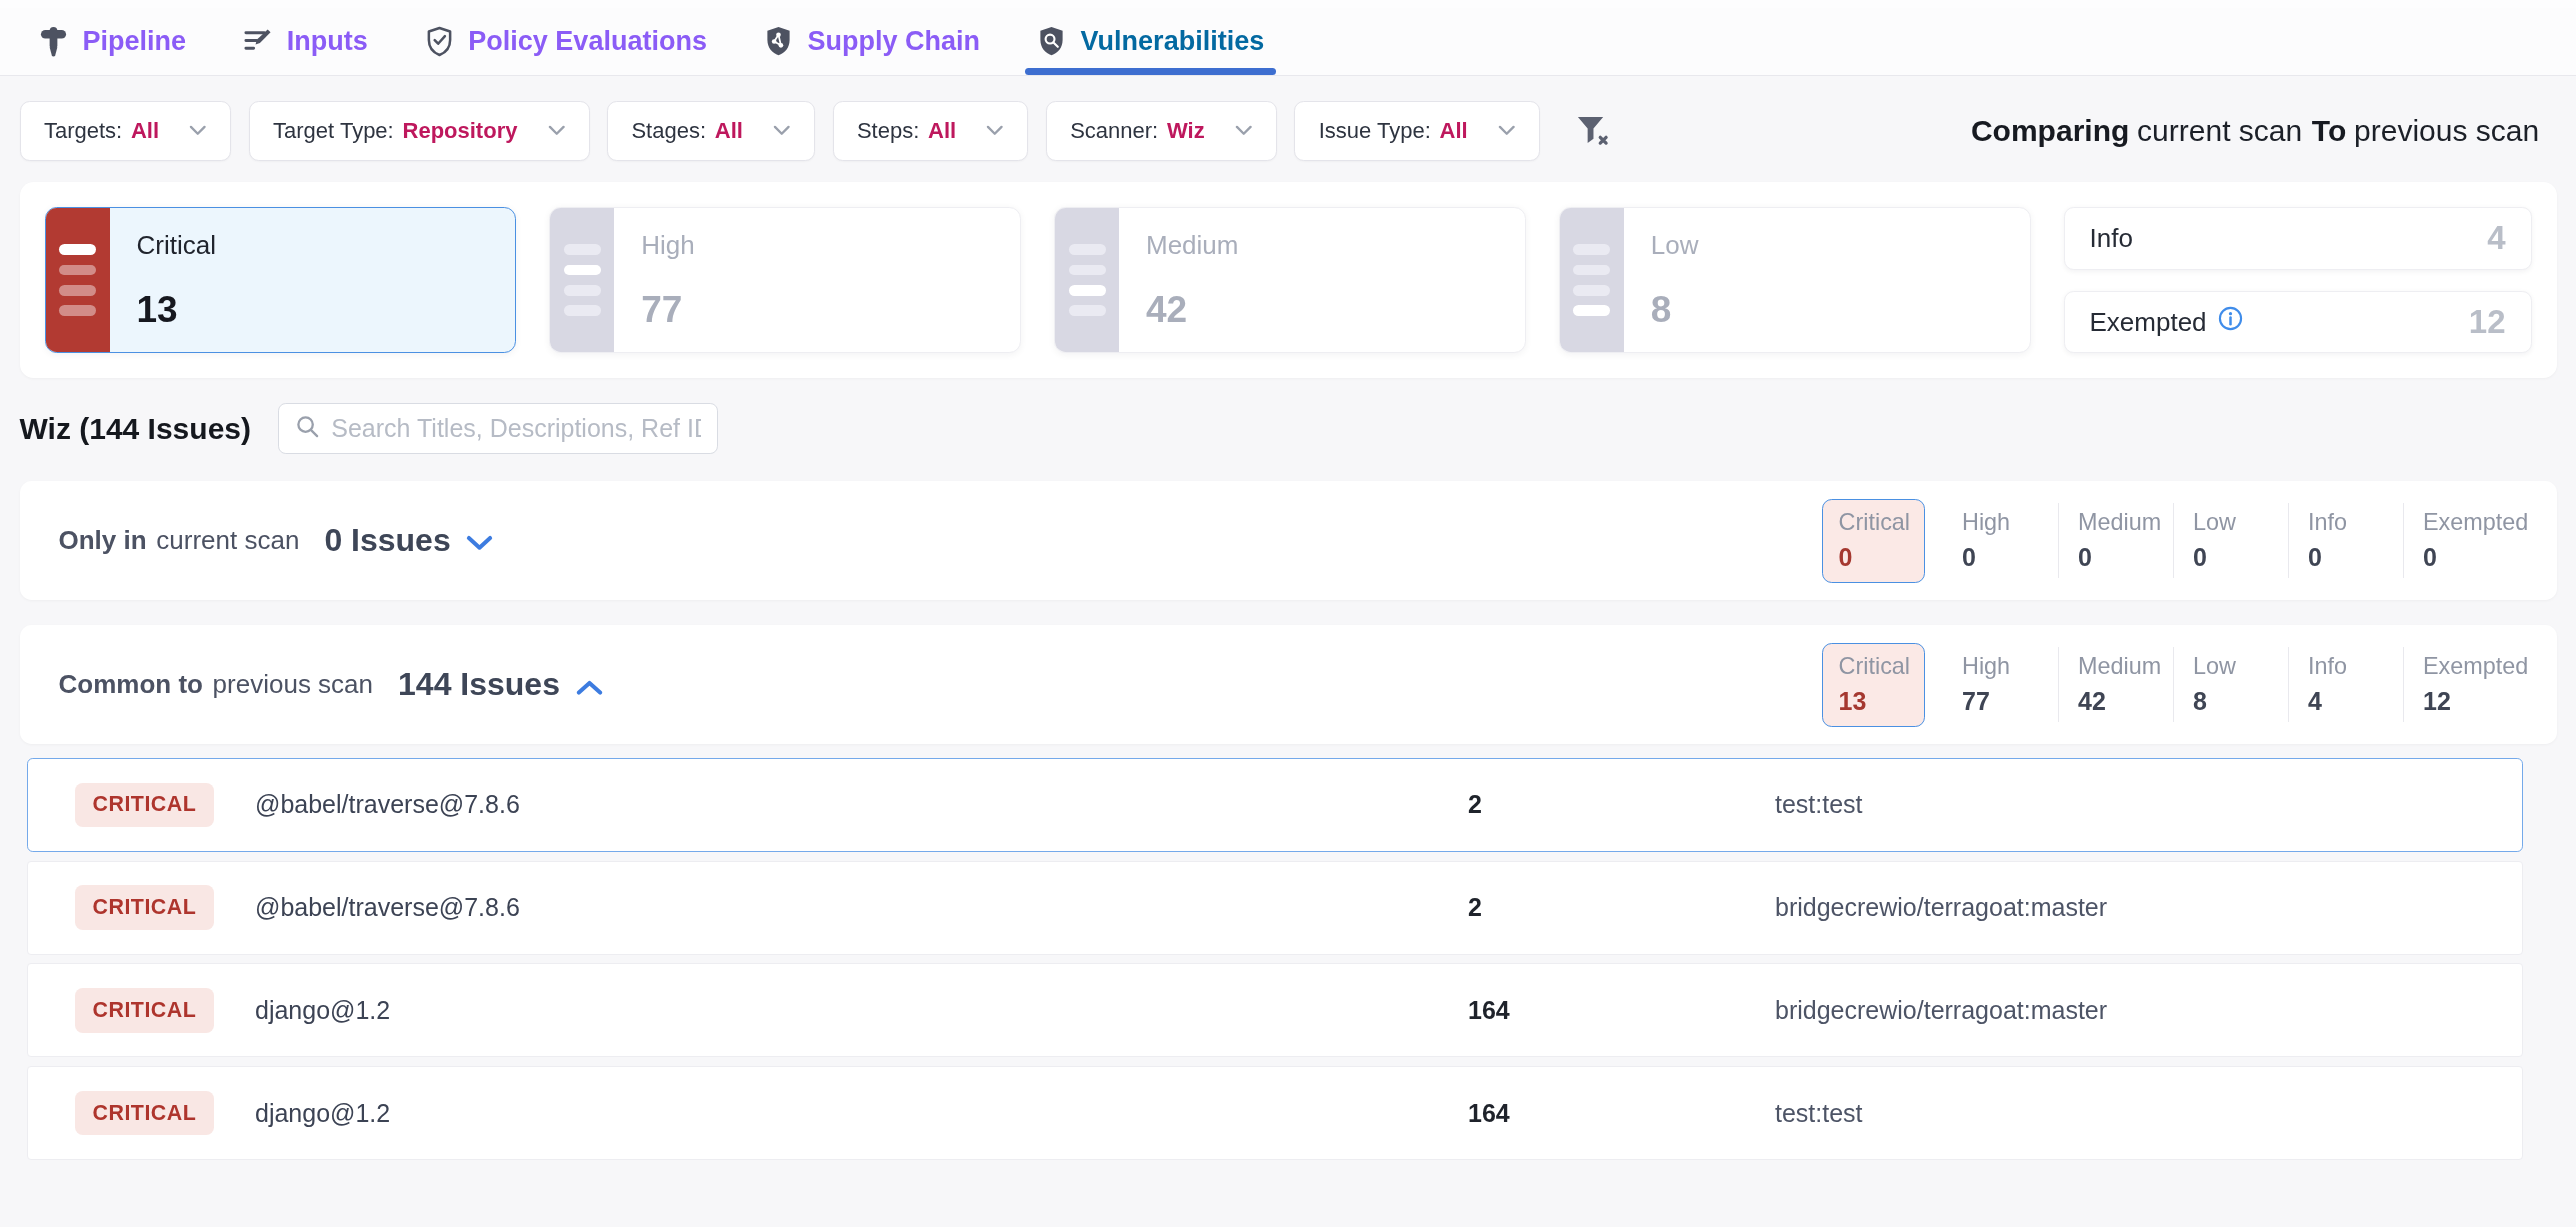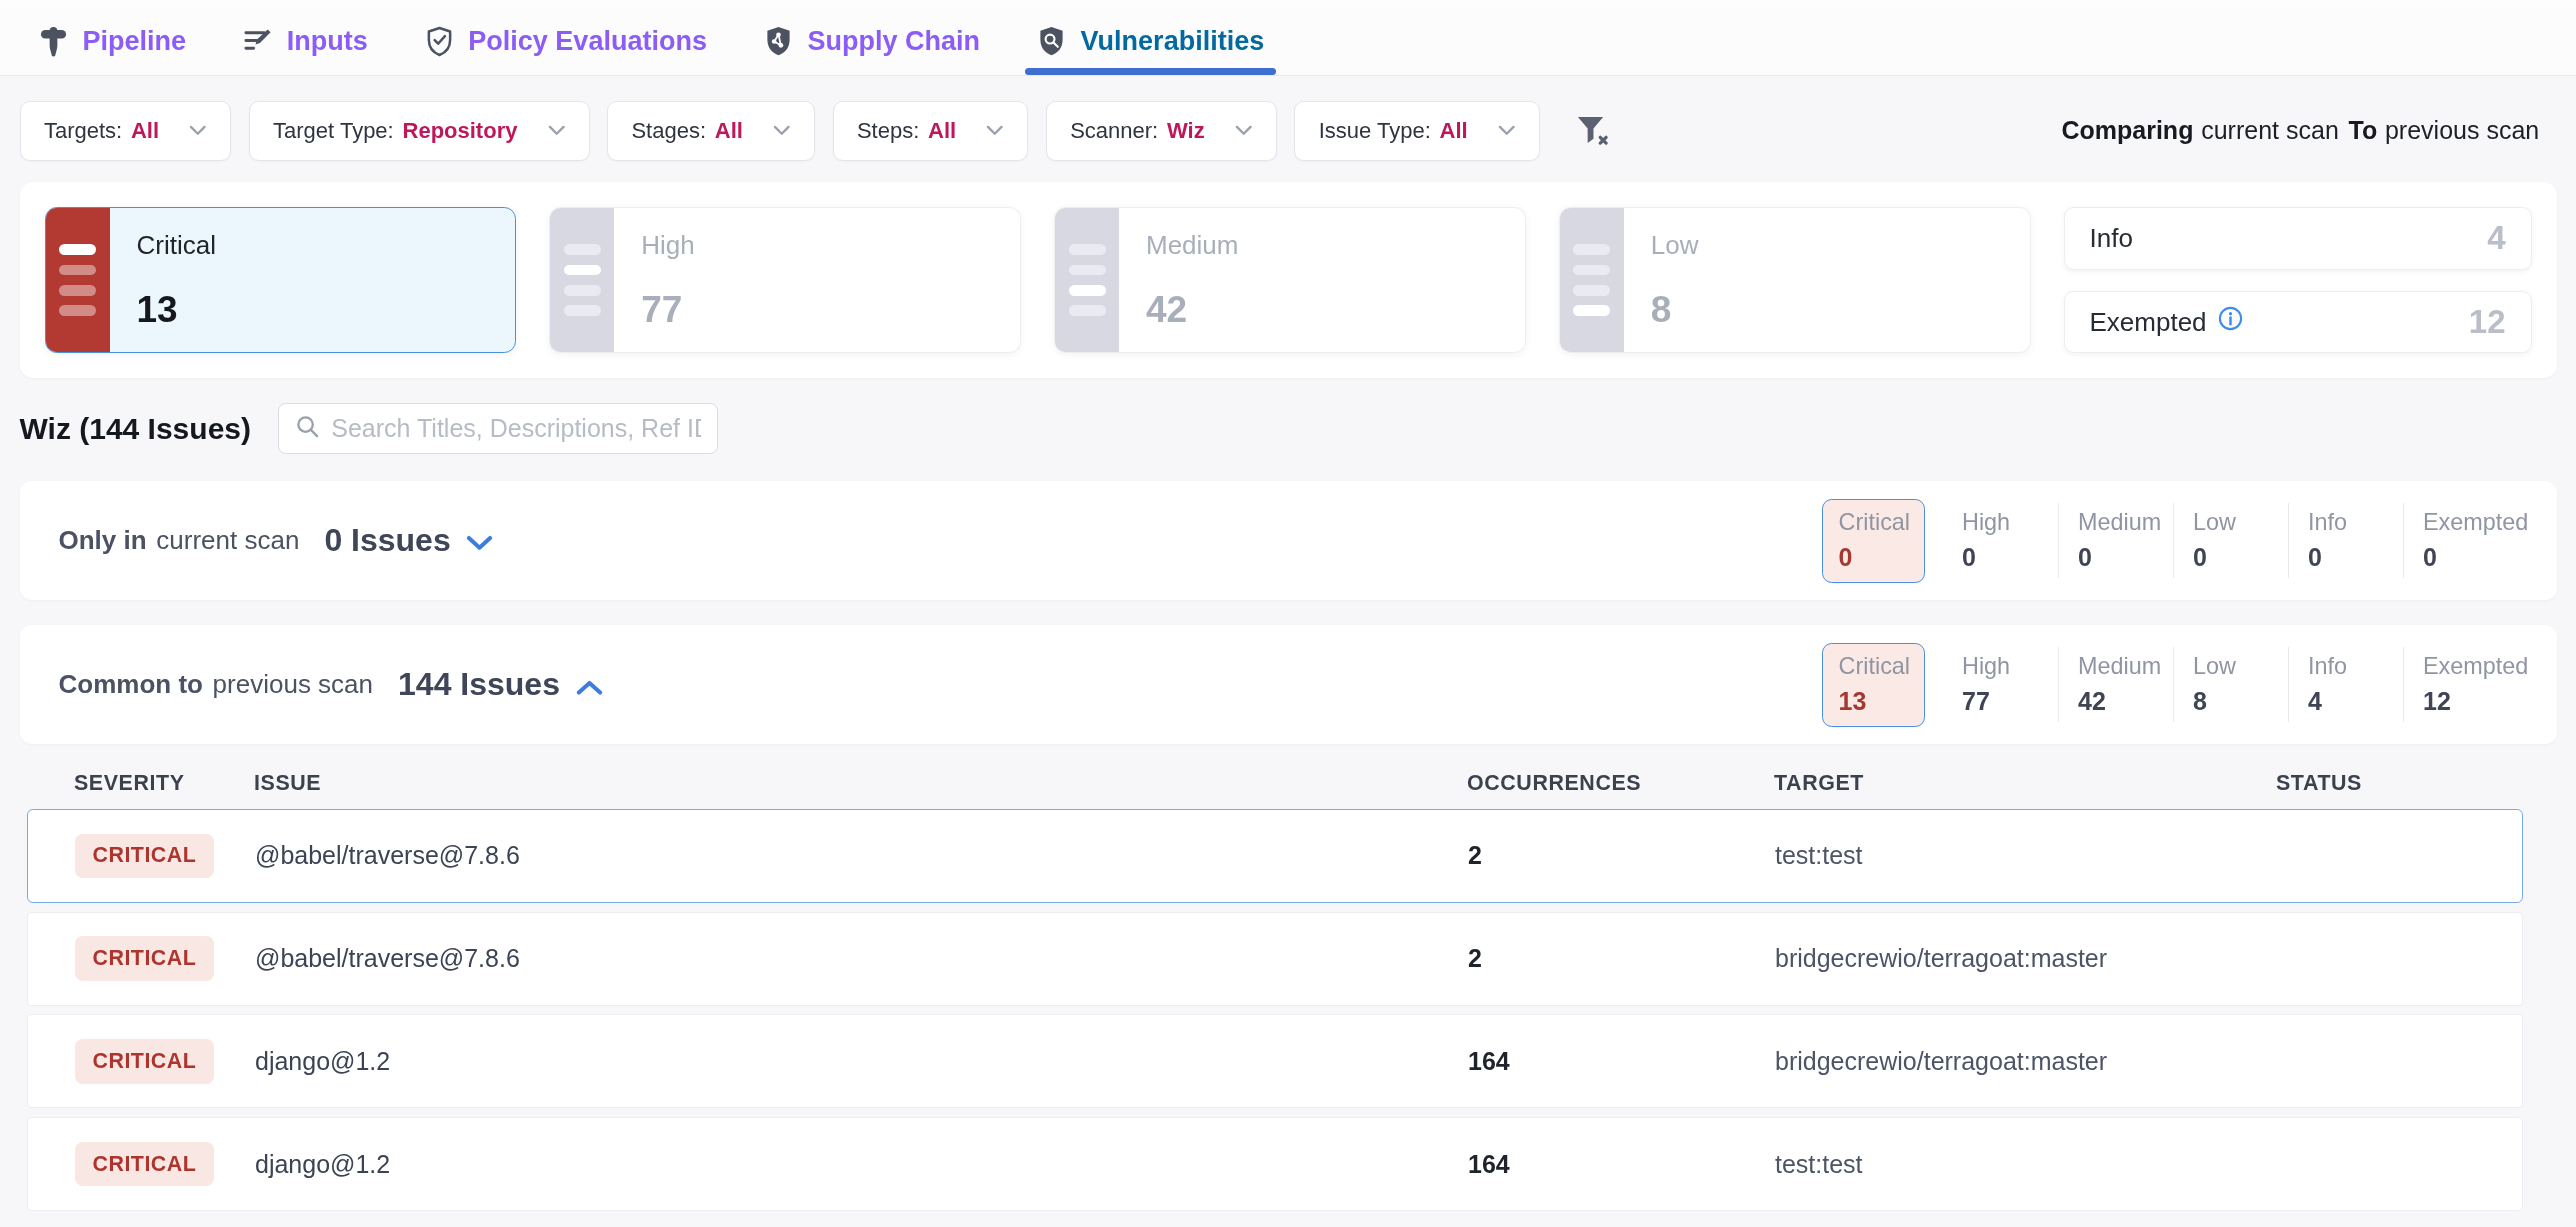--- a/index.html
+++ b/index.html
@@ -33,21 +33,21 @@
   }
   .filter-btn {
     height: 60px; background: #fff; border: 1px solid #e4e4ea; border-radius: 9.7px;
     display: flex; align-items: center; padding: 0 23.4px; gap: 8.8px;
     font-size: 22px; color: #2e3440; cursor: pointer;
     box-shadow: 0 1px 1.9px rgba(20,22,30,0.03); white-space: nowrap;
   }
   .filter-btn b { font-weight: 700; color: #be185d; }
   .filter-btn .chev { margin-left: 21.4px; display: flex; }
   .funnel { margin-left: 17.5px; display: flex; cursor: pointer; }
-  .comparing { margin-left: auto; font-size: 25px; color: #171a21; padding-right: 7.8px; white-space: nowrap; }
+  .comparing { margin-left: auto; font-size: 30px; color: #171a21; padding-right: 7.8px; white-space: nowrap; }
   .comparing b { font-weight: 700; }
   .comparing span { font-weight: 400; color: #1c2028; }
   .comparing .sp { margin-right: 7.8px; }
   .comparing .gap { margin-left: 9.7px; }
   
   .cards-panel {
     margin: 0 19.5px; background: #fff; border-radius: 13.6px; padding: 25px;
     display: flex; gap: 33px; box-shadow: 0 1px 2.9px rgba(20,22,30,0.04);
   }
   .sev-card {
@@ -415,27 +415,20 @@
       <div class="chip-count">4</div>
     </div>
     <div class="chip">
       <div class="chip-label">Exempted</div>
       <div class="chip-count">12</div>
     </div>
   </div>
 </div>
 
 <div class="table-wrap">
-  <div class="t-header">
-    <div>SEVERITY</div>
-    <div>ISSUE</div>
-    <div>OCCURRENCES</div>
-    <div>TARGET</div>
-    <div>STATUS</div>
-  </div>
 
   <div class="t-row selected">
     <div><span class="badge">CRITICAL</span></div>
     <div class="issue">@babel/traverse@7.8.6</div>
     <div class="occ">2</div>
     <div class="target">test:test</div>
     <div class="status"></div>
   </div>
 
   <div class="t-row">

